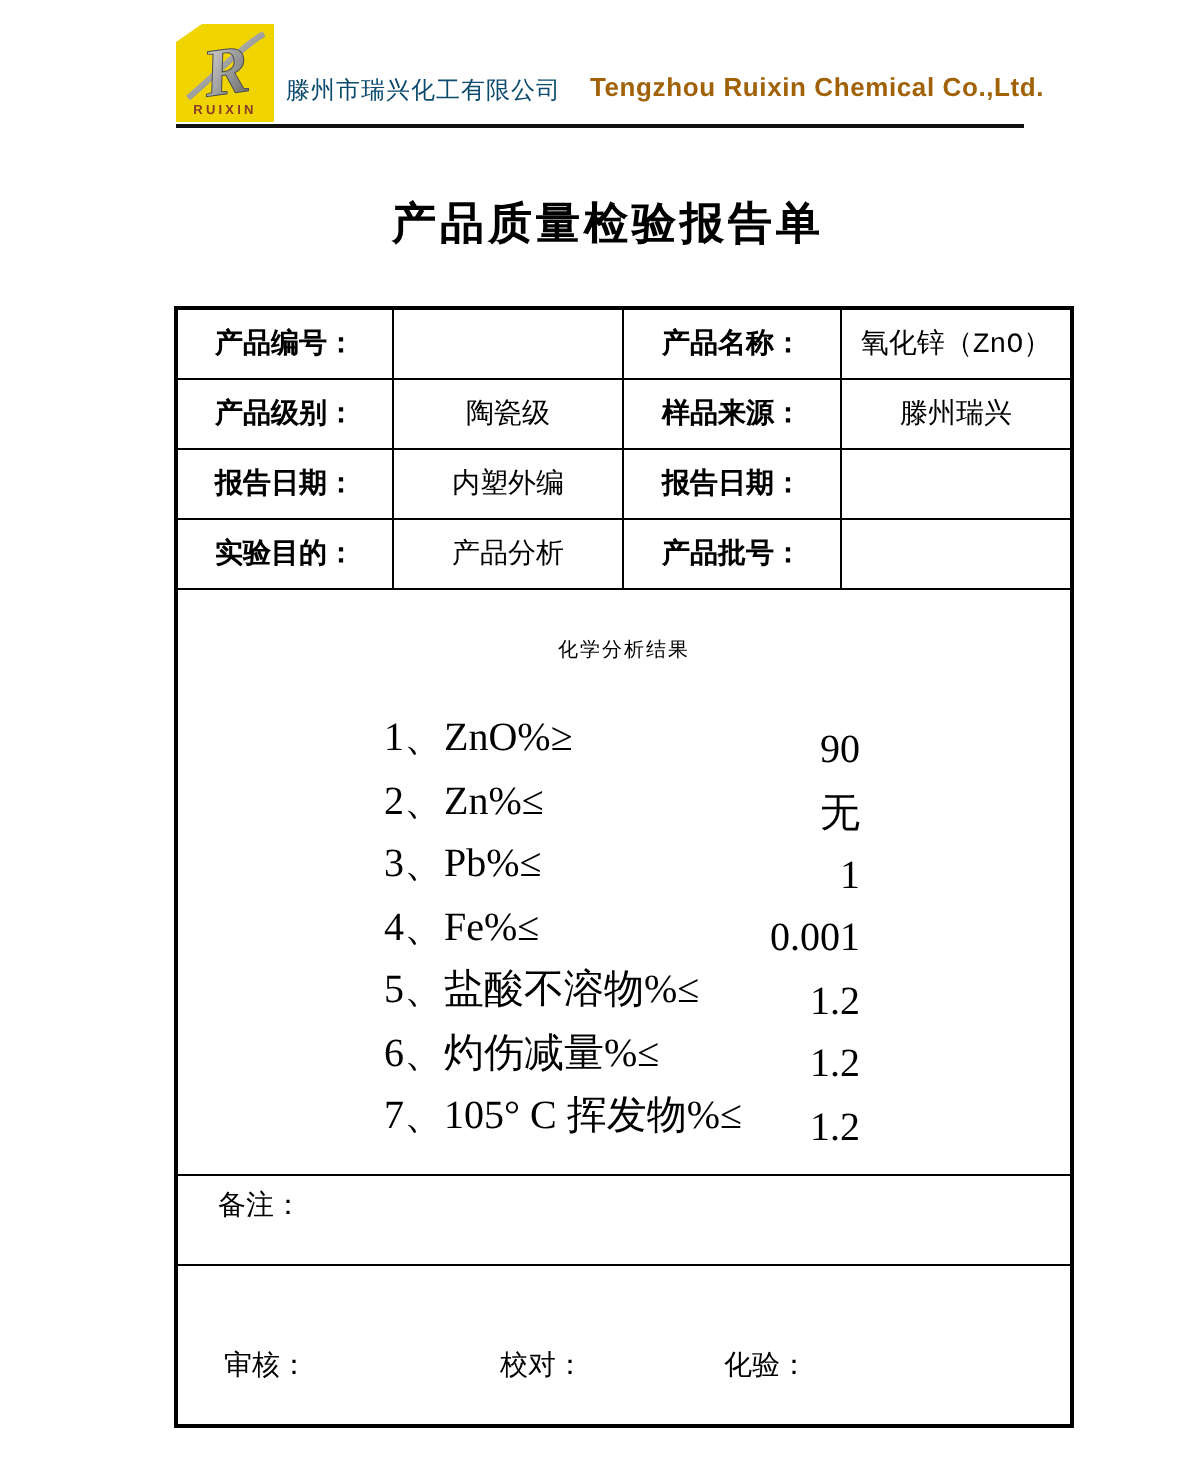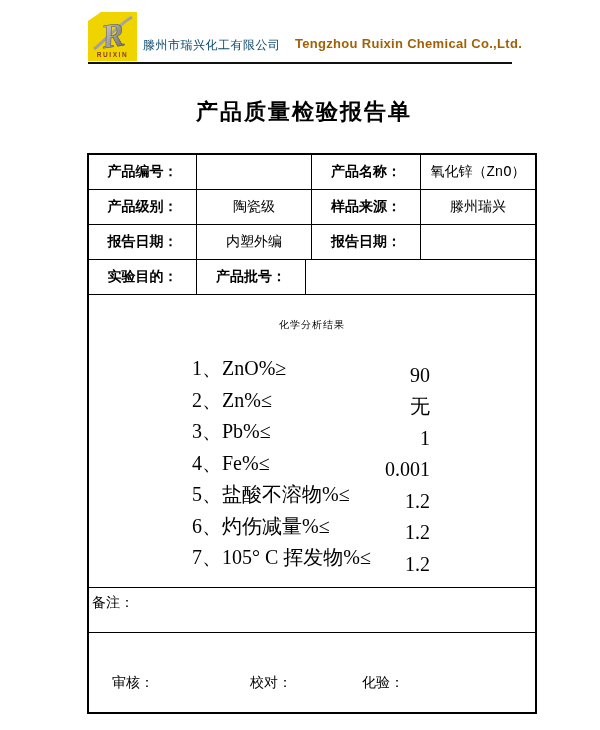--- a/index.html
+++ b/index.html
@@ -46,21 +46,21 @@
   .analysis-heading{text-align:center;font-size:10px;letter-spacing:1px;}
   .analysis-items{margin-top:21px;}
   .a-row{
     display:flex;justify-content:space-between;align-items:center;
     height:31.5px;padding:0 105px 0 103px;font-size:20px;
   }
   .a-label{white-space:nowrap;}
   .a-value{white-space:nowrap;text-align:right;margin-top:13px;}
   
   .remarks-row{height:45px;border-bottom:1px solid #000;box-sizing:border-box;
-    padding:6px 0 0 3px;font-size:14px;flex:none;}
+    padding:6px 0 0 20px;font-size:14px;flex:none;}
   
   .signature-row{flex:1;position:relative;font-size:14px;margin-left:20px;}
   .sig{position:absolute;top:41px;white-space:nowrap;}
   .sig-review{left:3px;}
   .sig-proofread{left:141px;}
   .sig-test{left:253px;}
 </style>
 </head>
 <body>
 
@@ -108,20 +108,21 @@
 
     <div class="info-row">
       <div class="cell c1 lbl">报告日期：</div>
       <div class="cell c2 val">内塑外编</div>
       <div class="cell c3 lbl">报告日期：</div>
       <div class="cell c4 val"></div>
     </div>
 
     <div class="info-row">
       <div class="cell c1 lbl">实验目的：</div>
+      <div class="cell c2 val">产品分析</div>
       <div class="cell c3 lbl">产品批号：</div>
       <div class="cell c4 val"></div>
     </div>
 
     <div class="analysis-cell">
       <div class="analysis-heading">化学分析结果</div>
       <div class="analysis-items">
         <div class="a-row">
           <span class="a-label">1、ZnO%≥</span>
           <span class="a-value">90</span>

